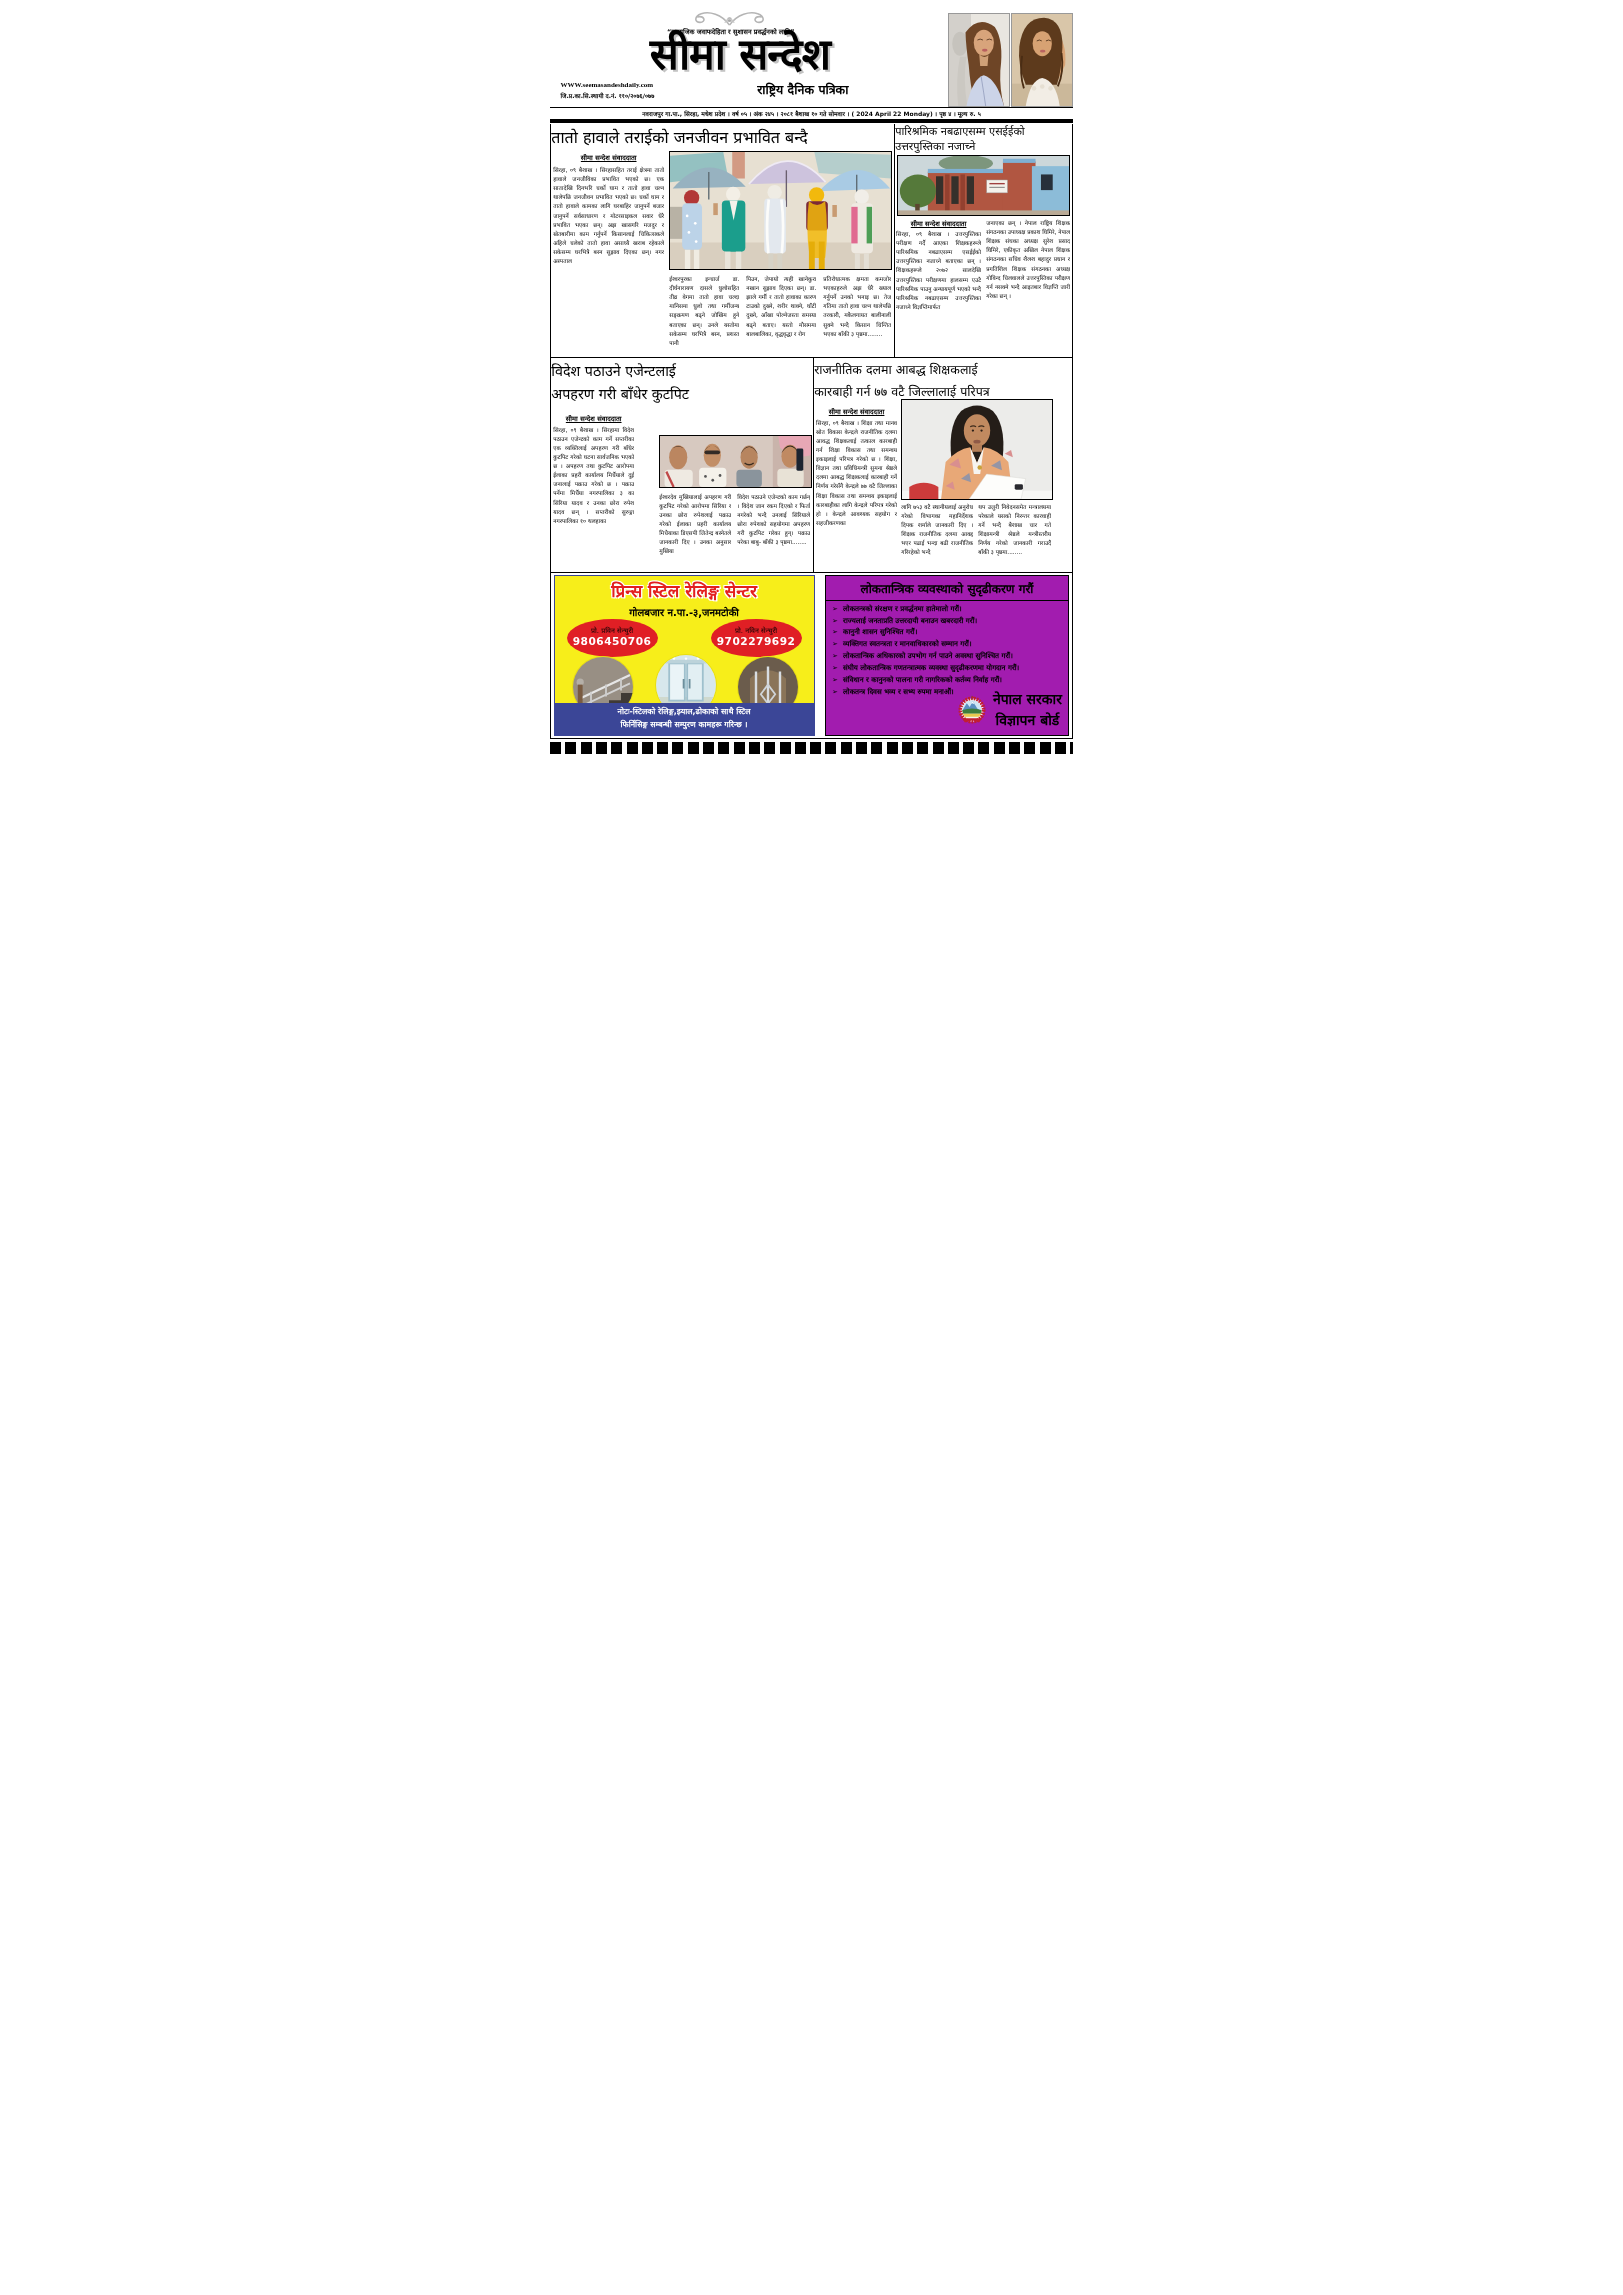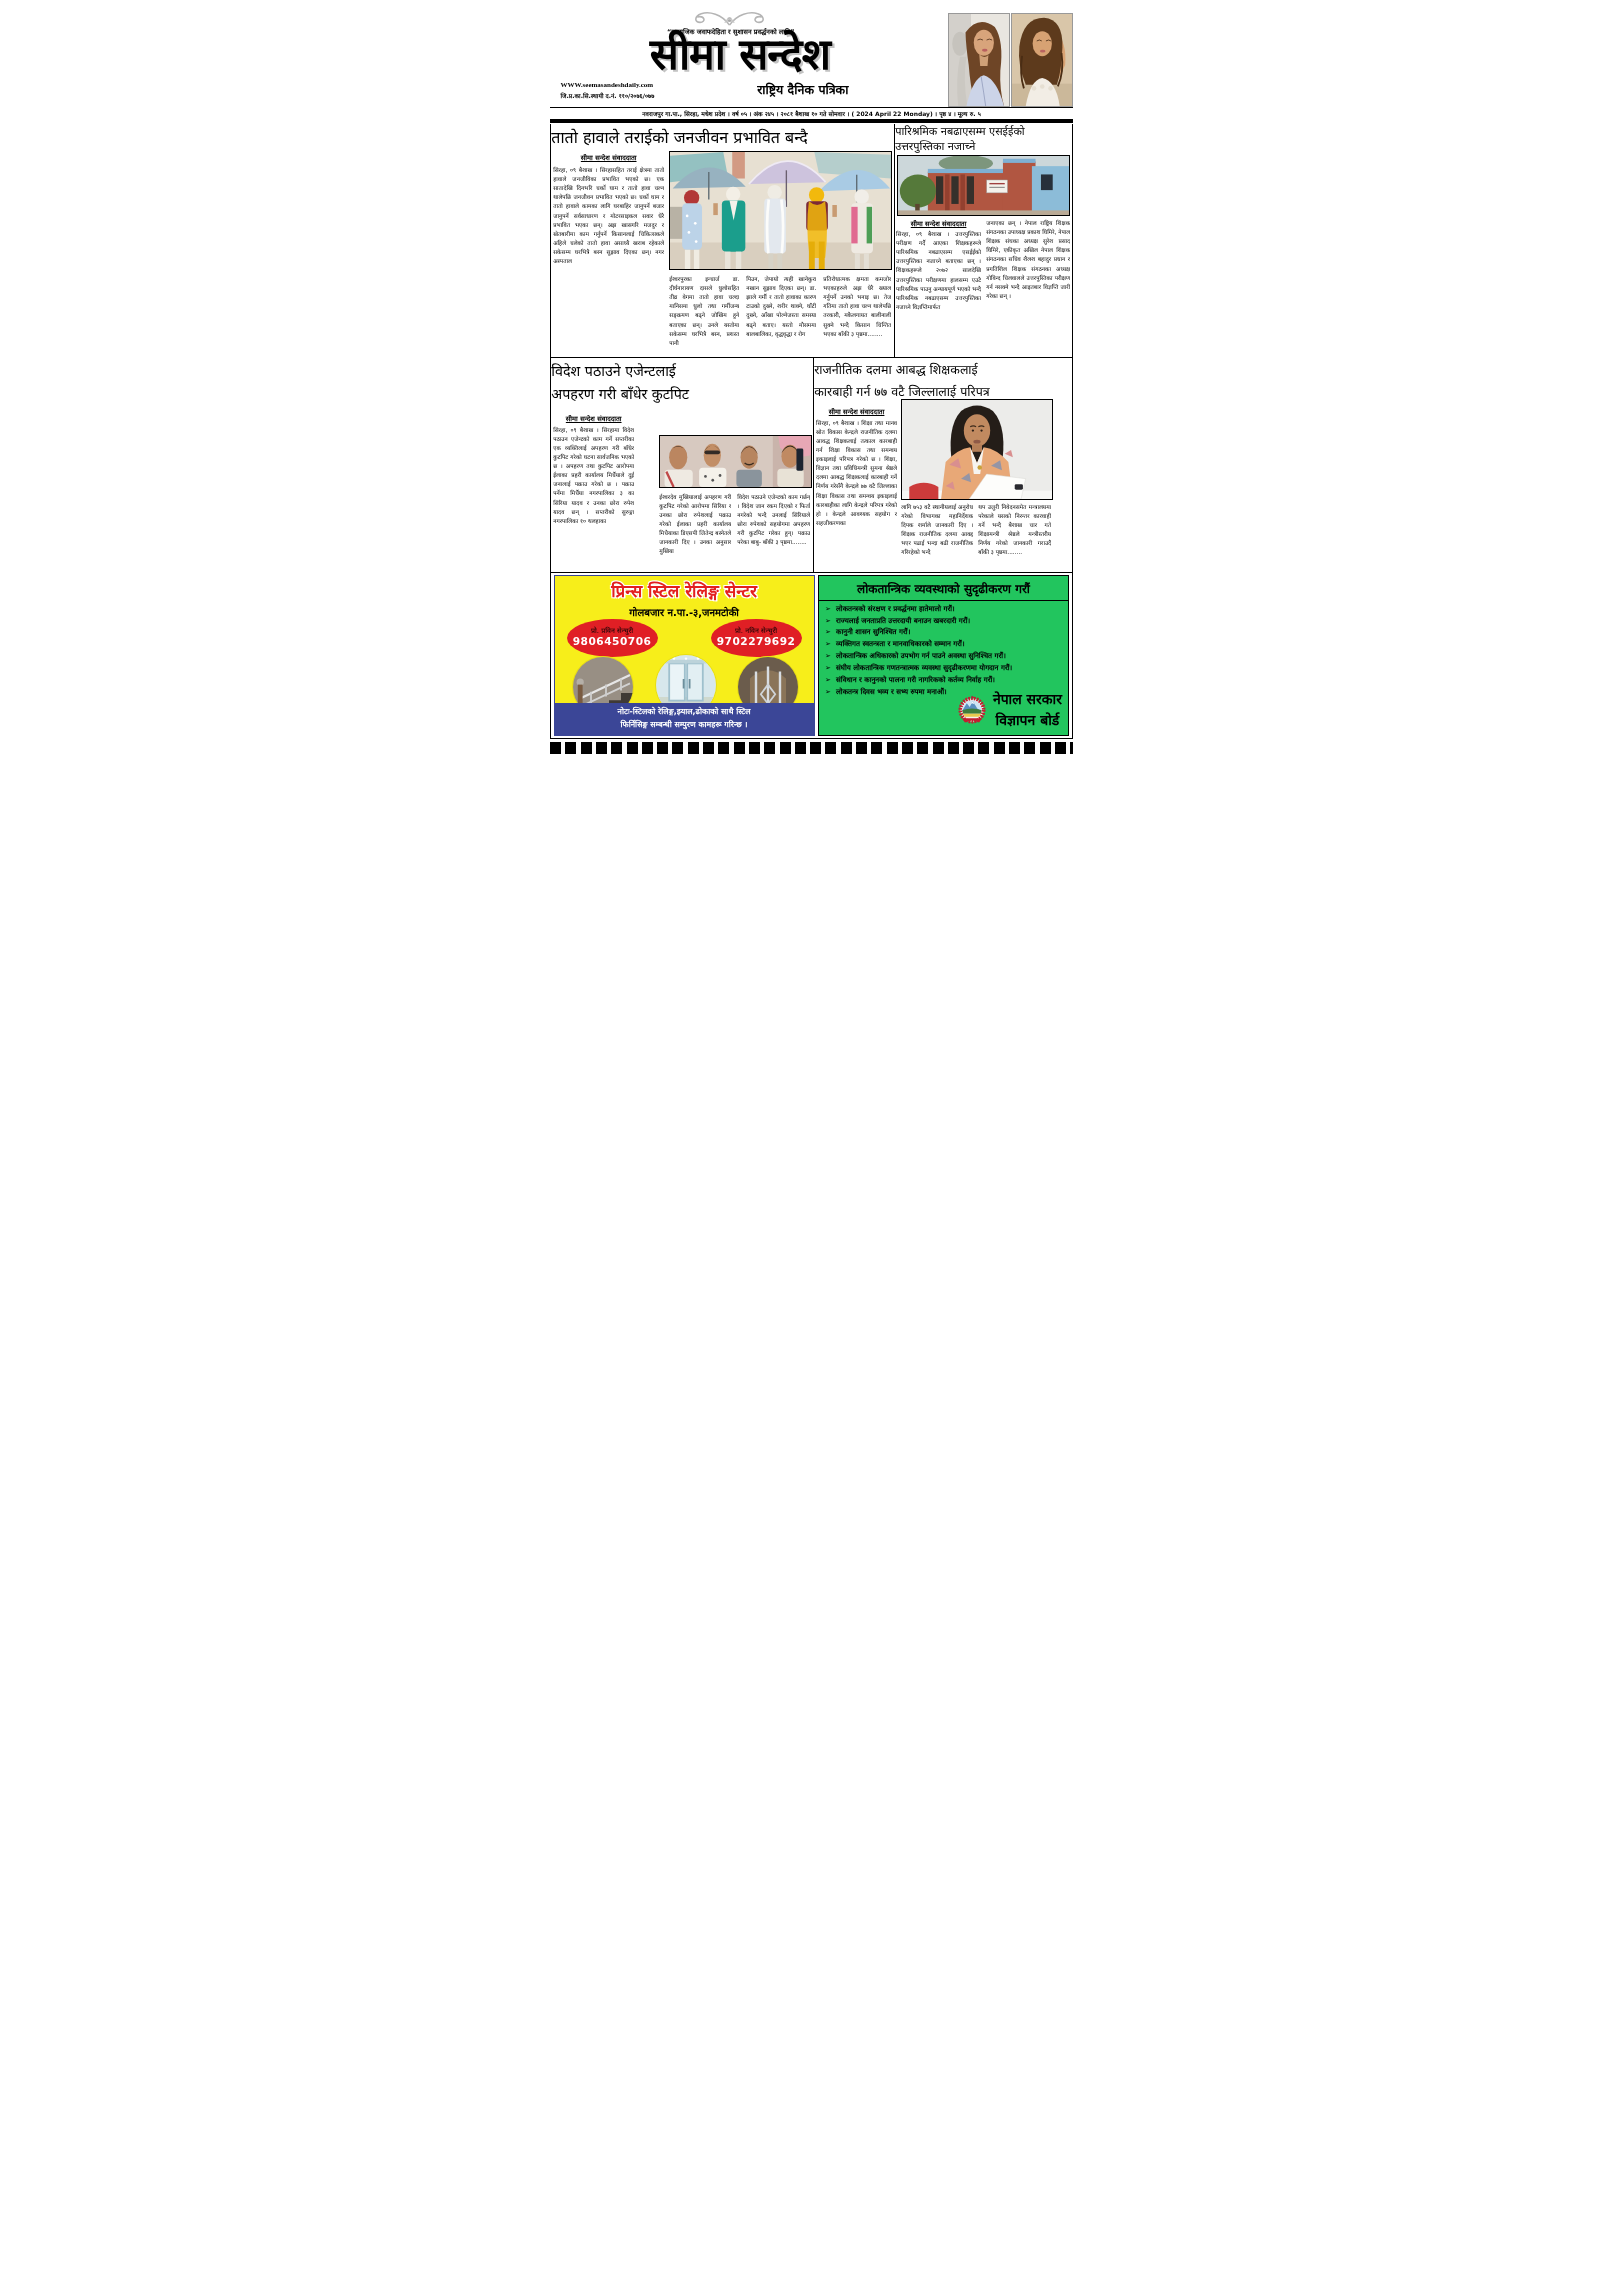--- a/index.html
+++ b/index.html
@@ -22,21 +22,21 @@
   .dateline{border-top:0.9px solid #000;padding:1.9px 0 1.4px 0;text-align:center;font-size:6px;font-weight:bold;white-space:nowrap;overflow:hidden;}
   .thickbar{height:3.7px;background:#000;}
 
   
   .frame{border:0.9px solid #000;border-top:none;margin-top:1.4px;}
   .hrule{height:0.9px;background:#000;}
   .vrule{width:0.9px;background:#000;flex:0 0 0.9px;}
   .sec{display:flex;}
   .sec-top{height:233px;}
   .sec-mid{height:214px;}
-  .sec-bot{height:165px;padding:2.3px;gap:3px;box-sizing:border-box;}
+  .sec-bot{height:165px;padding:2.3px;gap:10px;box-sizing:border-box;}
 
   .art{position:relative;box-sizing:border-box;}
   .art-heat{flex:0 0 343px;}
   .art-see{flex:1;}
   .art-agent{flex:0 0 262px;}
   .art-teacher{flex:1;}
 
   .headline{font-weight:normal;text-align:left;white-space:nowrap;overflow:hidden;}
   .byline{font-weight:bold;text-decoration:underline;text-align:center;font-size:6.7px;white-space:nowrap;overflow:hidden;}
   .bcol{position:absolute;text-align:justify;overflow:hidden;font-size:5.8px;line-height:1.56;}
@@ -89,21 +89,21 @@
   .oval1{top:43px;left:12px;}
   .oval2{top:43px;right:12px;}
   .circ{position:absolute;width:60px;height:60px;border-radius:50%;overflow:hidden;border:0.9px solid #e8dd12;z-index:1;}
   .circ svg{width:100%;height:100%;display:block;}
   .circ1{top:80px;left:17.6px;}
   .circ2{top:78px;left:100px;}
   .circ3{top:80px;left:182px;}
   .steel-note{position:absolute;left:0;right:0;bottom:0;height:30px;background:#3b4697;color:#fff;text-align:center;font-weight:bold;font-size:7.9px;line-height:1.7;z-index:2;padding-top:1.4px;}
 
   
-  .ad-dem{flex:1;position:relative;border:1.4px solid #000;background:#22c55e;overflow:hidden;}
+  .ad-dem{flex:1;position:relative;border:1.4px solid #000;background:#a21caf;overflow:hidden;}
   .dem-title{padding:3.7px 1.9px 2.8px 1.9px;text-align:center;font-size:12px;font-weight:bold;border-bottom:1.9px solid #000;white-space:nowrap;overflow:hidden;}
   .dem-list{list-style:none;margin:3.7px 4.6px 0 6.5px;padding:0;}
   .dem-list li{font-size:7px;font-weight:bold;margin-bottom:2.8px;line-height:1.3;padding-left:11px;position:relative;}
   .dem-list li::before{content:"\27A2";position:absolute;left:0;top:0;font-size:7px;}
   .dem-org{position:absolute;right:6.5px;bottom:3.7px;display:flex;align-items:center;}
   .dem-org svg{width:30px;height:30px;}
   .org-txt{margin-left:5.6px;text-align:center;font-size:14px;font-weight:bold;line-height:1.5;}
 
   
   .footer-strip{margin-top:2.8px;height:12px;background:repeating-linear-gradient(90deg,#000 0 11px,#fff 11px 15.3px);}

